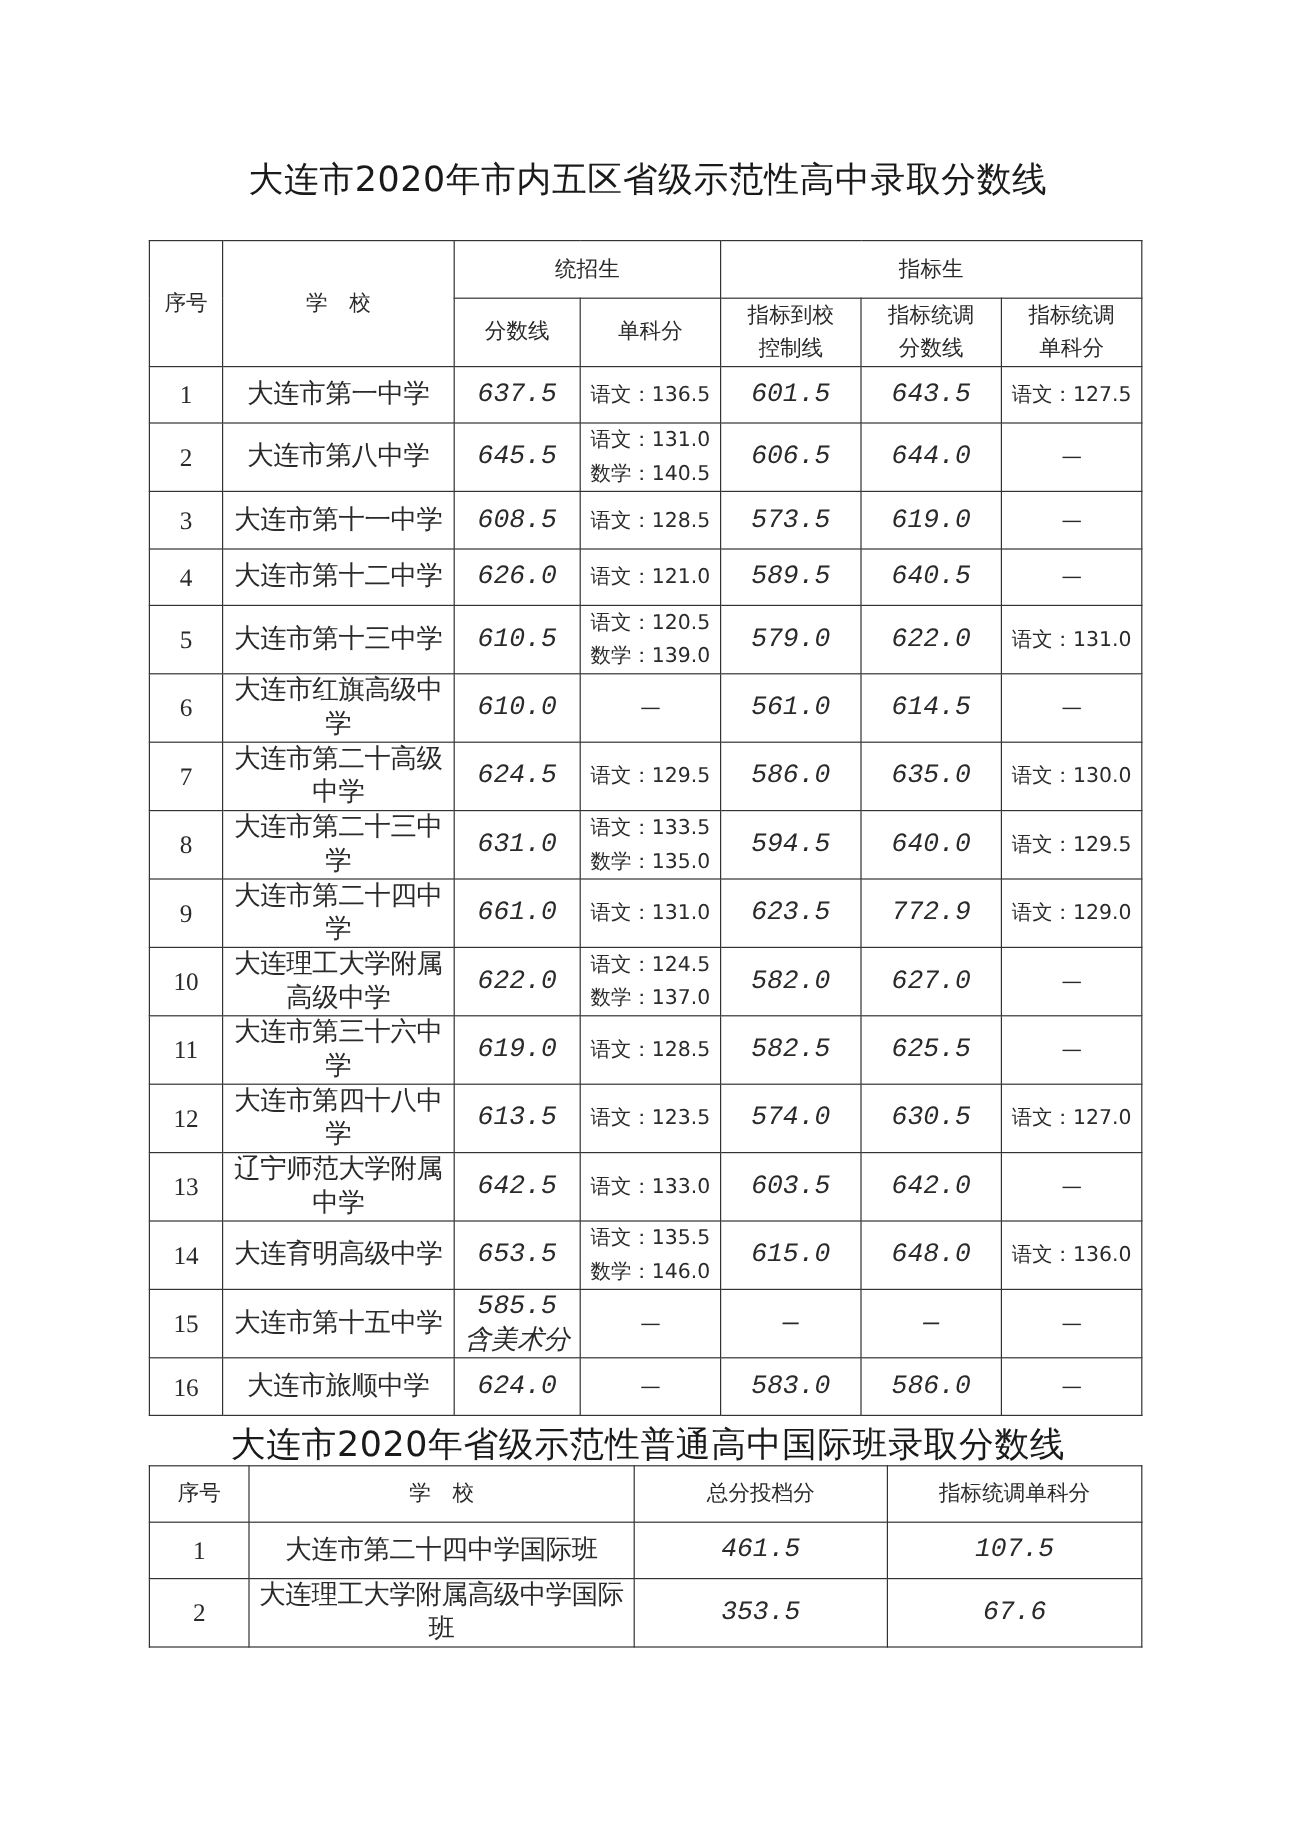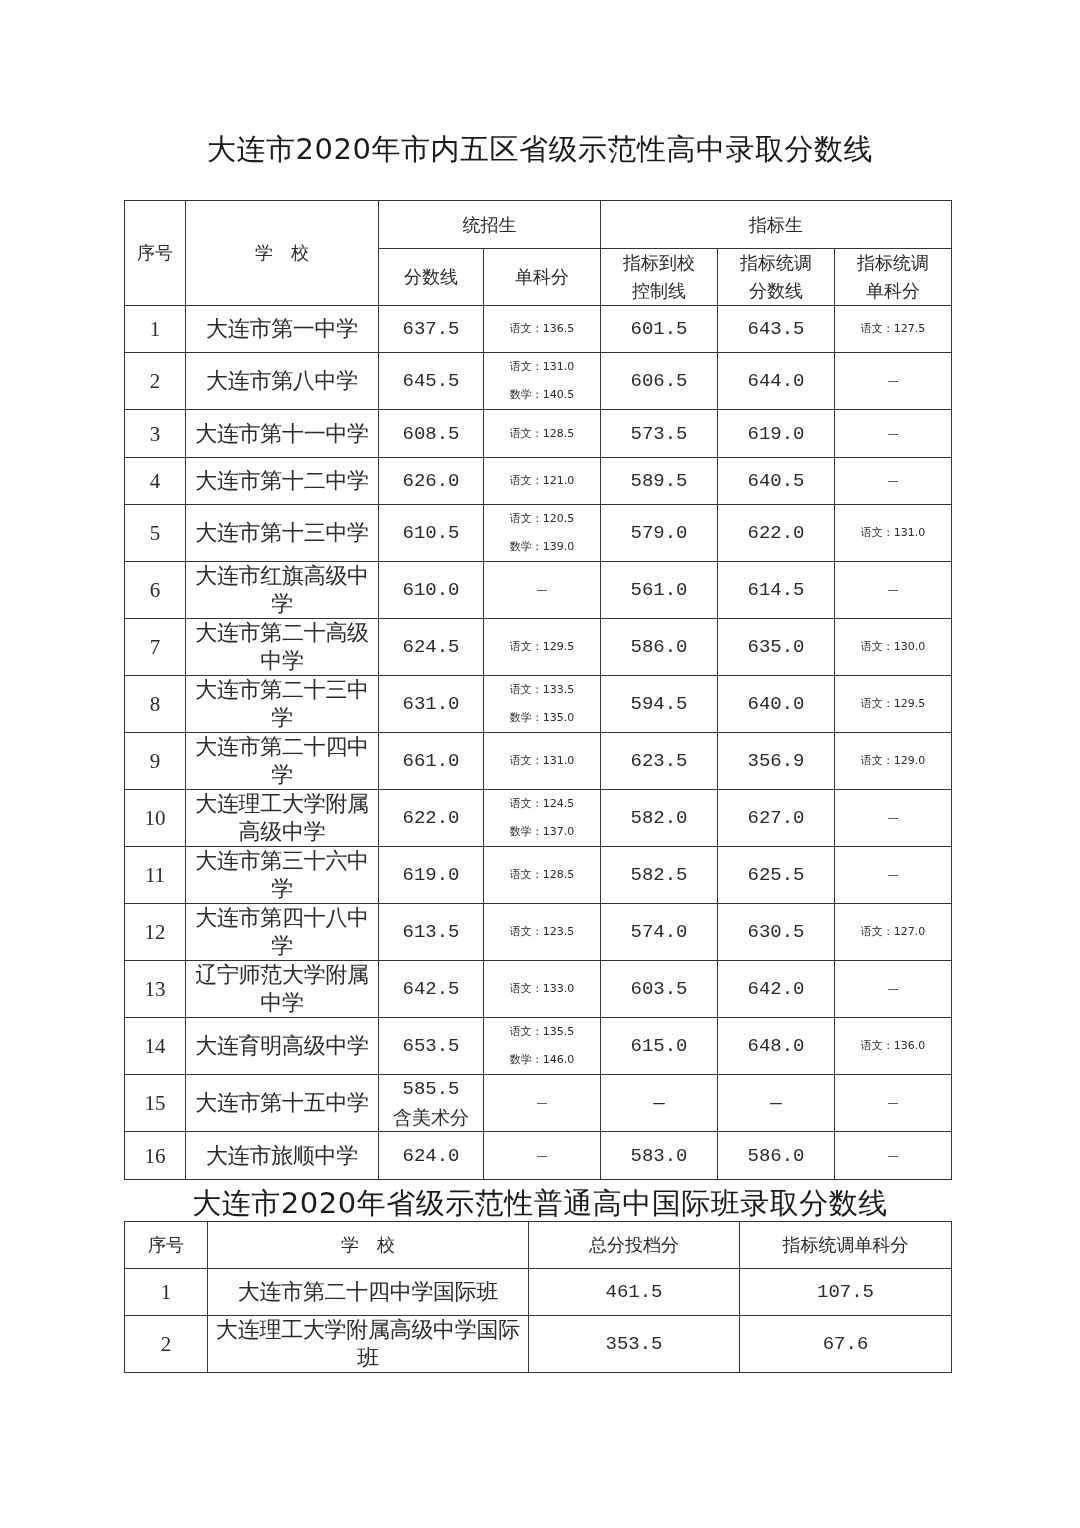--- a/index.html
+++ b/index.html
@@ -14,24 +14,24 @@
     font-size: 29px; color: #1a1a1a; letter-spacing: 0.5px;
   }
   #title1 { top: 130px; }
   #title2 { top: 1184px; }
   table { position: absolute; border-collapse: collapse; table-layout: fixed; }
   td, th {
     border: 1.5px solid #333; text-align: center; vertical-align: middle;
     padding: 0; font-weight: normal; font-size: 18px; line-height: 28px; color: #2a2a2a;
   }
   th { font-family: "DejaVu Sans", "Liberation Sans", sans-serif; font-size: 18px; }
-  td.num { font-family: "Liberation Mono", "DejaVu Sans Mono", monospace; font-size: 19px; }
+  td.num { font-family: "Liberation Mono", "DejaVu Sans Mono", monospace; font-size: 22px; font-style: italic; }
   td.idx { font-family: "Liberation Serif", "DejaVu Serif", serif; font-size: 21px; }
   td.school { font-family: "DejaVu Sans", "Liberation Sans", sans-serif; font-size: 22px; letter-spacing: -0.3px; }
-  td.subj { font-family: "DejaVu Sans", "Liberation Sans", sans-serif; font-size: 11px; white-space: nowrap; }
+  td.subj { font-family: "DejaVu Sans", "Liberation Sans", sans-serif; font-size: 17px; white-space: nowrap; }
   td.subj .line { display: block; }
   #table1 { left: 124px; top: 200px; width: 827px; }
   #table2 { left: 124px; top: 1221px; width: 827px; }
   .dash { font-family: "DejaVu Sans", sans-serif; }
 </style>
 </head>
 <body>
 
 <div class="title" id="title1">大连市2020年市内五区省级示范性高中录取分数线</div>
 
@@ -162,21 +162,21 @@
     </tr>
 
     <tr style="height:48px">
       <td class="idx">9</td>
       <td class="school">大连市第二十四中学</td>
       <td class="num">661.0</td>
       <td class="subj">
           <span class="line">语文：131.0</span>
         </td>
       <td class="num">623.5</td>
-      <td class="num">356.9</td>
+      <td class="num">772.9</td>
       <td class="subj">语文：129.0</td>
     </tr>
 
     <tr style="height:57px">
       <td class="idx">10</td>
       <td class="school">
           <span class="line" style="display:block">大连理工大学附属</span>
           <span class="line" style="display:block">高级中学</span>
         </td>
       <td class="num">622.0</td>

